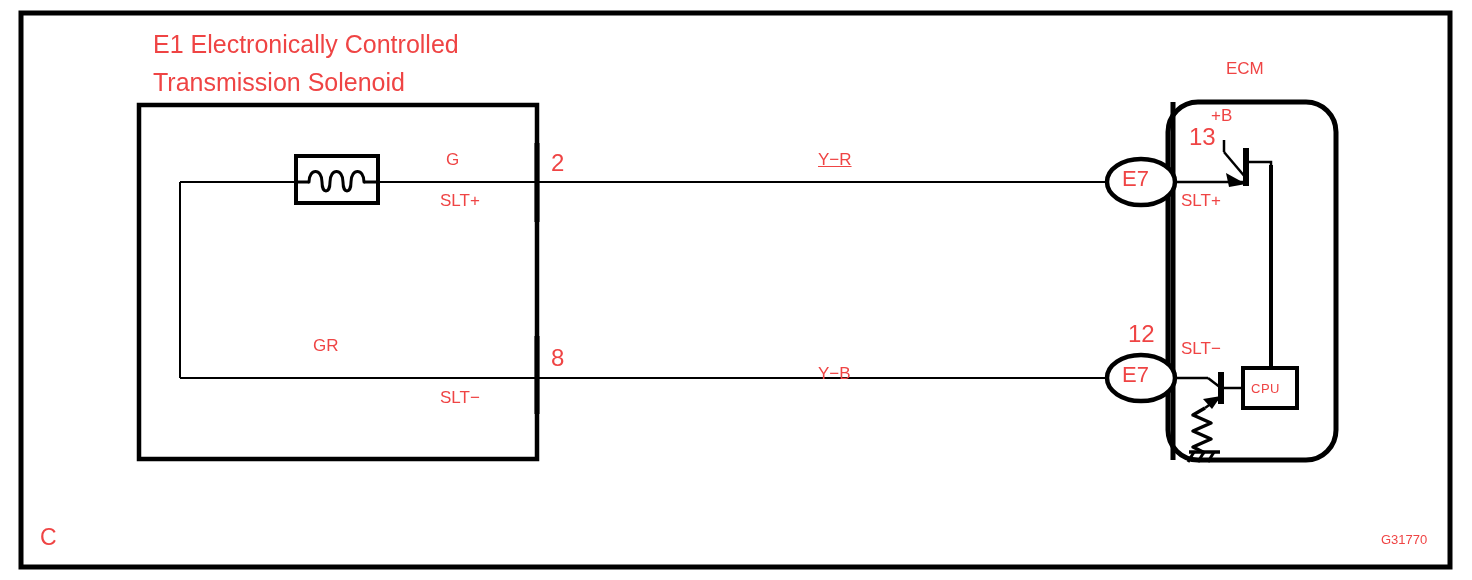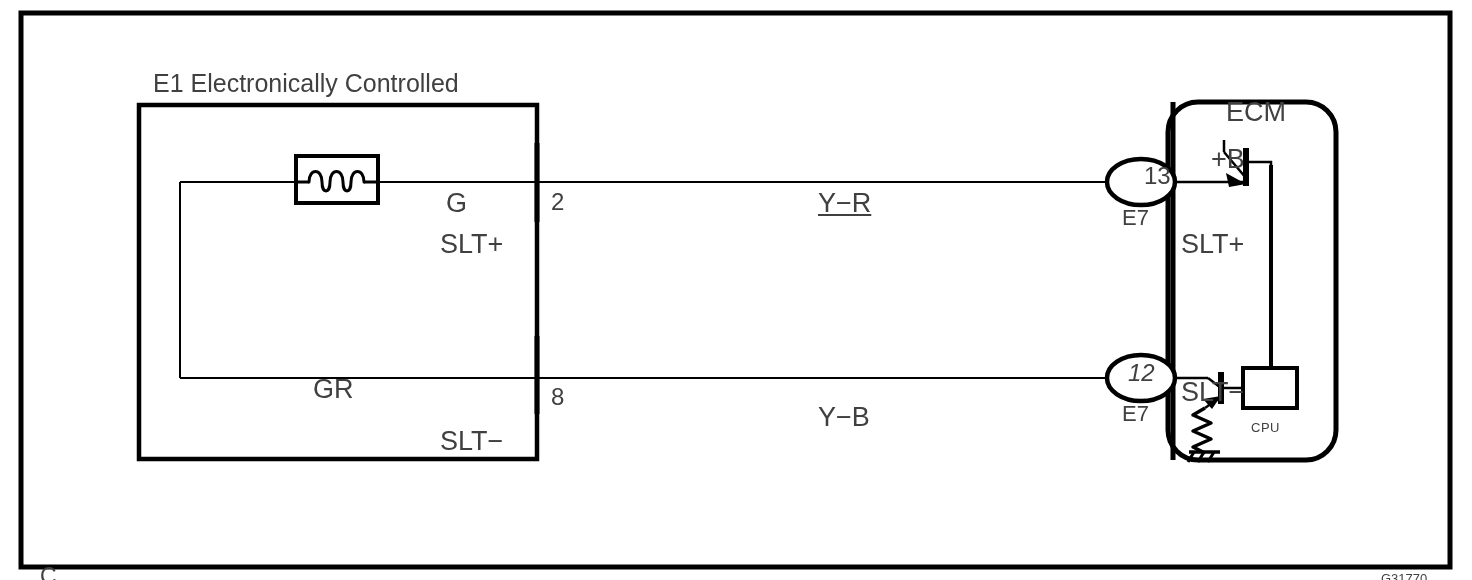--- a/index.html
+++ b/index.html
@@ -1,22 +1,22 @@
 <!DOCTYPE html>
 <html><head>
 <meta charset="utf-8">
 <style>
   html,body{margin:0;padding:0;background:#ffffff;}
   body{width:1472px;height:580px;position:relative;
        font-family:"Liberation Sans","DejaVu Sans",sans-serif;color:#000;}
   #stage{position:absolute;left:0;top:0;width:1472px;height:580px;overflow:hidden;background:#fff;}
   svg{position:absolute;left:0;top:0;}
-  .lbl{position:absolute;white-space:nowrap;line-height:1;color:#404040;margin-top:39px;}
+  .lbl{position:absolute;white-space:nowrap;line-height:1;color:#ef4444;}
   .t-title{font-size:25px;}
-  .t-big{font-size:27px;}
+  .t-big{font-size:17px;}
   .t-pin{font-size:24px;}
   .t-small{font-size:22px;}
   .t-code{font-size:13px;}
   .t-cpu{font-size:13px;letter-spacing:0.5px;}
   .t-corner{font-size:23px;}
 </style>
 </head>
 <body>
 
 <div id="stage">
@@ -83,36 +83,37 @@
              L 1211 439 L 1193 447 L 1205 453" fill="none" stroke="#000" stroke-width="3.5" stroke-linejoin="round"></path>
     <path d="M 1203 452 L 1203 441" fill="none" stroke="#000" stroke-width="0"></path>
 
     <path d="M 1189 452 L 1220 452" fill="none" stroke="#000" stroke-width="3.5"></path>
     <path d="M 1194 452 L 1188 462" fill="none" stroke="#000" stroke-width="3"></path>
     <path d="M 1204 452 L 1198 462" fill="none" stroke="#000" stroke-width="3"></path>
     <path d="M 1214 452 L 1208 462" fill="none" stroke="#000" stroke-width="3"></path>
   </svg>
 
   <div class="lbl t-title" style="left:153px;top:32px;">E1 Electronically Controlled</div>
+  <div class="lbl t-title" style="left:153px;top:70px;">Transmission Solenoid</div>
 
   <div class="lbl t-big" style="left:446px;top:151px;">G</div>
   <div class="lbl t-big" style="left:440px;top:192px;">SLT+</div>
   <div class="lbl t-pin" style="left:551px;top:151px;">2</div>
 
   <div class="lbl t-big" style="left:313px;top:337px;">GR</div>
   <div class="lbl t-big" style="left:440px;top:389px;">SLT−</div>
   <div class="lbl t-pin" style="left:551px;top:346px;">8</div>
 
   <div class="lbl t-big" style="left:818px;top:151px;text-decoration:underline;">Y−R</div>
   <div class="lbl t-big" style="left:818px;top:365px;">Y−B</div>
 
   <div class="lbl t-big" style="left:1226px;top:60px;">ECM</div>
 
-  <div class="lbl t-pin" style="left:1144px;top:125px;">13</div>
-  <div class="lbl t-pin" style="left:1128px;top:322px;font-style:italic;">12</div>
+  <div class="lbl t-pin" style="left:1189px;top:125px;">13</div>
+  <div class="lbl t-pin" style="left:1128px;top:322px;">12</div>
 
   <div class="lbl t-small" style="left:1122px;top:168px;">E7</div>
   <div class="lbl t-small" style="left:1122px;top:364px;">E7</div>
 
   <div class="lbl t-big" style="left:1181px;top:192px;">SLT+</div>
   <div class="lbl t-big" style="left:1181px;top:340px;">SLT−</div>
 
   <div class="lbl t-big" style="left:1211px;top:107px;">+B</div>
 
   <div class="lbl t-cpu" style="left:1251px;top:382px;">CPU</div>

